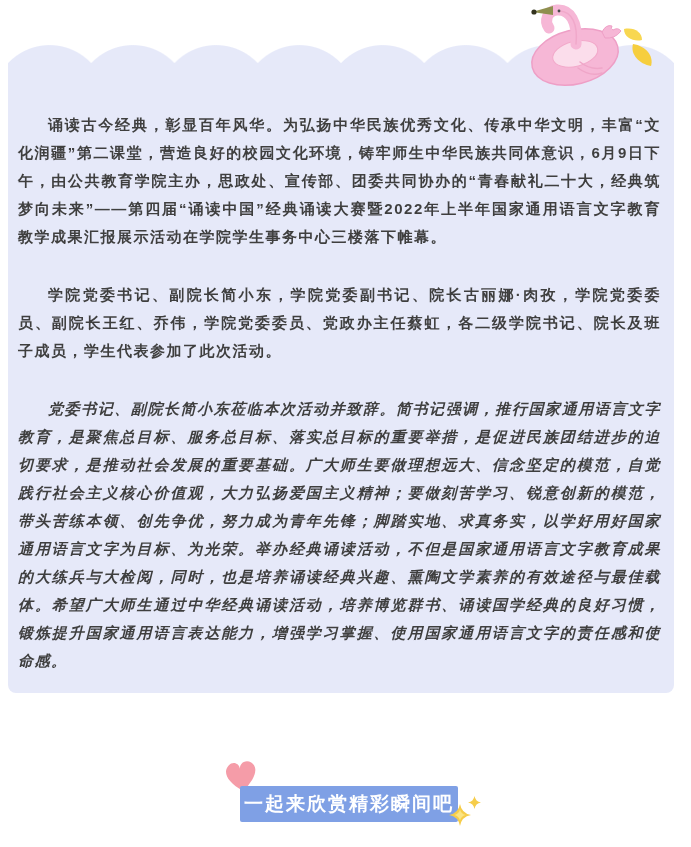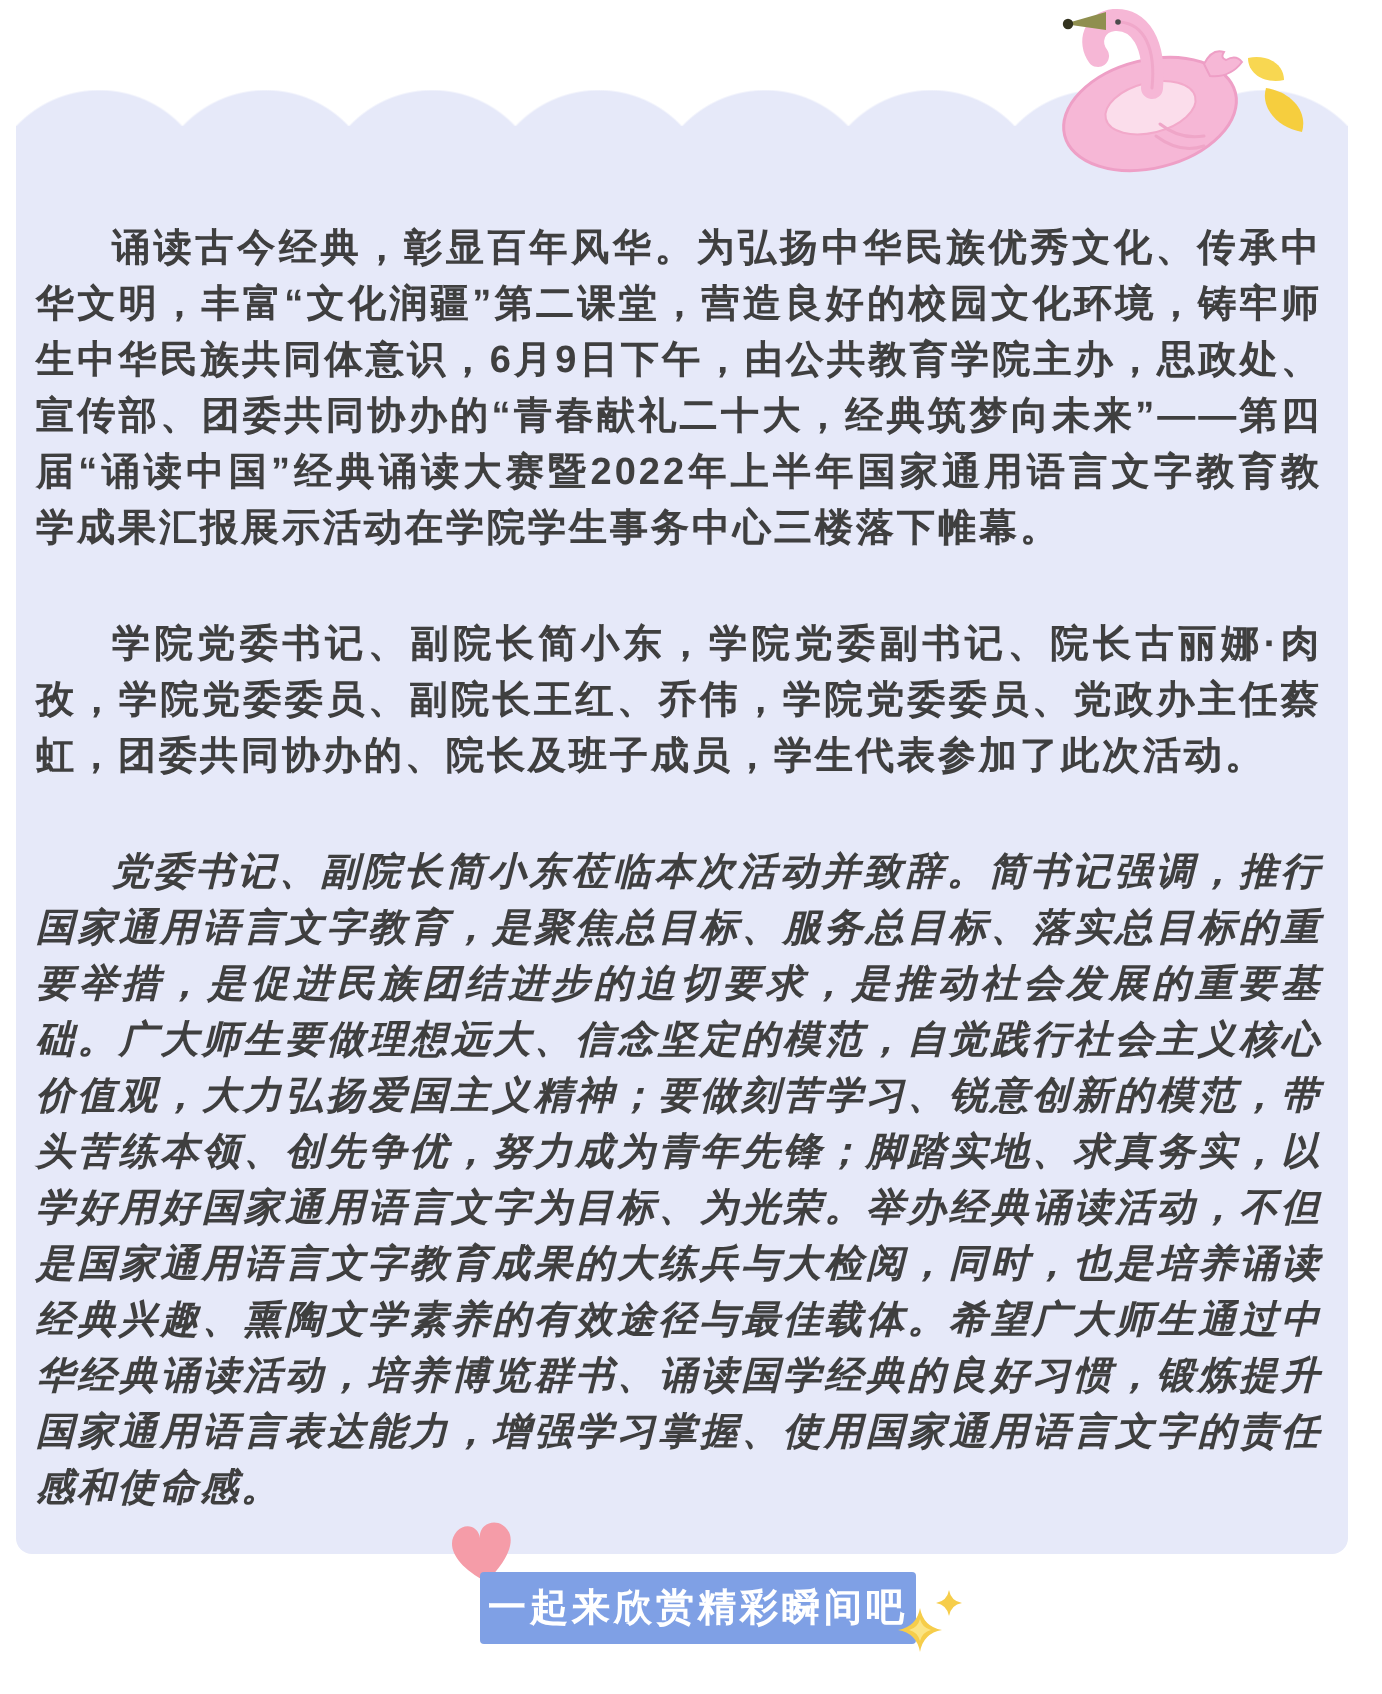--- a/index.html
+++ b/index.html
@@ -28,21 +28,21 @@
     background-size: 83.25px 18px;
     background-repeat: repeat-x;
   }
   .card-body {
     background: #e6e9f9;
     border-radius: 0 0 8px 8px;
     padding: 48px 13px 18px 10px;
     min-height: 629px;
   }
   .card-body p {
-    font-size: 19px;
+    font-size: 15px;
     line-height: 28px;
     letter-spacing: 1.5px;
     color: #3f3f3f;
     font-weight: 700;
     text-align: justify;
     text-indent: 2em;
     margin: 0 0 30px 0;
   }
   .card-body p:last-child { margin-bottom: 0; font-style: italic; }
 
@@ -106,21 +106,21 @@
 </style>
 </head>
 <body>
 
 <div class="page">
 
   <div class="card">
     <div class="card-scallops"></div>
     <div class="card-body">
       <p>诵读古今经典，彰显百年风华。为弘扬中华民族优秀文化、传承中华文明，丰富“文化润疆”第二课堂，营造良好的校园文化环境，铸牢师生中华民族共同体意识，6月9日下午，由公共教育学院主办，思政处、宣传部、团委共同协办的“青春献礼二十大，经典筑梦向未来”——第四届“诵读中国”经典诵读大赛暨2022年上半年国家通用语言文字教育教学成果汇报展示活动在学院学生事务中心三楼落下帷幕。</p>
-      <p>学院党委书记、副院长简小东，学院党委副书记、院长古丽娜·肉孜，学院党委委员、副院长王红、乔伟，学院党委委员、党政办主任蔡虹，团委共同协办的、院长及班子成员，学生代表参加了此次活动。</p>
+      <p>学院党委书记、副院长简小东，学院党委副书记、院长古丽娜·肉孜，学院党委委员、副院长王红、乔伟，学院党委委员、党政办主任蔡虹，各二级学院书记、院长及班子成员，学生代表参加了此次活动。</p>
       <p>党委书记、副院长简小东莅临本次活动并致辞。简书记强调，推行国家通用语言文字教育，是聚焦总目标、服务总目标、落实总目标的重要举措，是促进民族团结进步的迫切要求，是推动社会发展的重要基础。广大师生要做理想远大、信念坚定的模范，自觉践行社会主义核心价值观，大力弘扬爱国主义精神；要做刻苦学习、锐意创新的模范，带头苦练本领、创先争优，努力成为青年先锋；脚踏实地、求真务实，以学好用好国家通用语言文字为目标、为光荣。举办经典诵读活动，不但是国家通用语言文字教育成果的大练兵与大检阅，同时，也是培养诵读经典兴趣、熏陶文学素养的有效途径与最佳载体。希望广大师生通过中华经典诵读活动，培养博览群书、诵读国学经典的良好习惯，锻炼提升国家通用语言表达能力，增强学习掌握、使用国家通用语言文字的责任感和使命感。</p>
     </div>
   </div>
 
   <div class="flamingo-wrap">
     <svg width="140" height="92" viewBox="0 0 140 92" xmlns="http://www.w3.org/2000/svg">
 
       <g>
         <path d="M104 27 C 114 25, 122 30, 122 38 C 114 40, 104 36, 104 27 Z" fill="#f8d751"></path>
         <path d="M113 42 C 126 44, 134 54, 131 64 C 119 62, 110 52, 113 42 Z" fill="#f6ce3e"></path>

